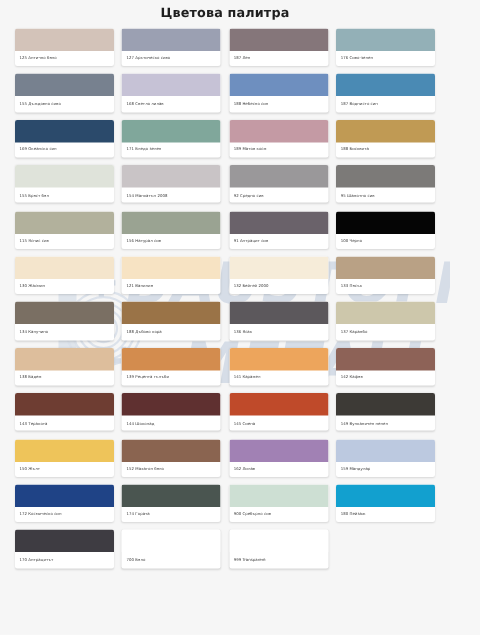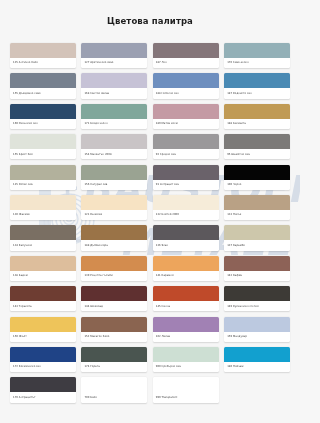--- a/index.html
+++ b/index.html
@@ -16,21 +16,21 @@
     background: #f6f6f6;
     overflow: hidden;
   }
   #page-title {
     text-align: center;
     font-size: 8.5px;
     font-weight: bold;
     color: #1e1e1e;
     letter-spacing: 0.1px;
     padding: 4px 0 5px 0;
-    margin: 12px;
+    margin: 0;
     position: relative;
     z-index: 3;
   }
   #grid {
     position: relative;
     z-index: 3;
     display: grid;
     grid-template-columns: repeat(4, 1fr);
     gap: 5.2px 5.5px;
     padding: 0 10px 6px 10px;

